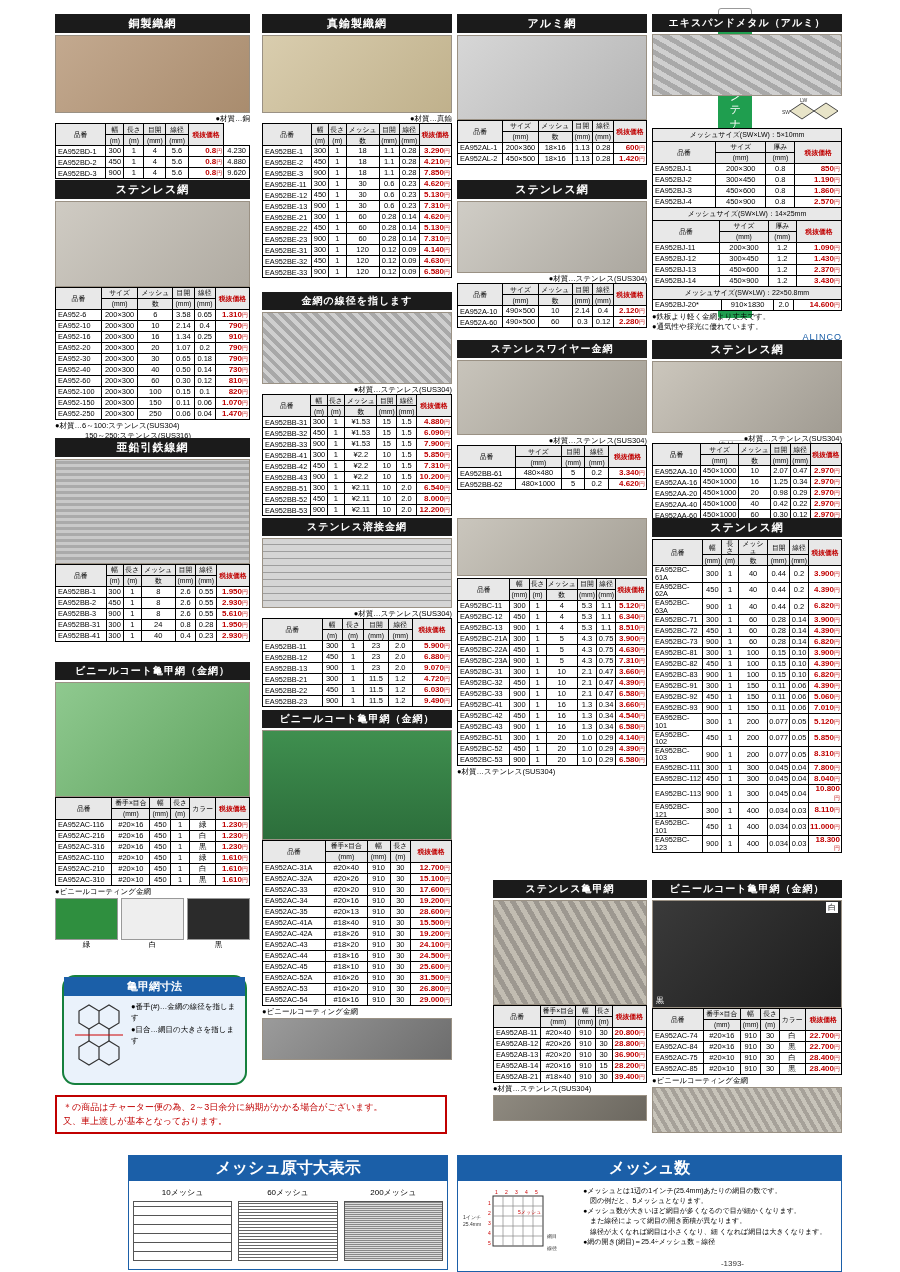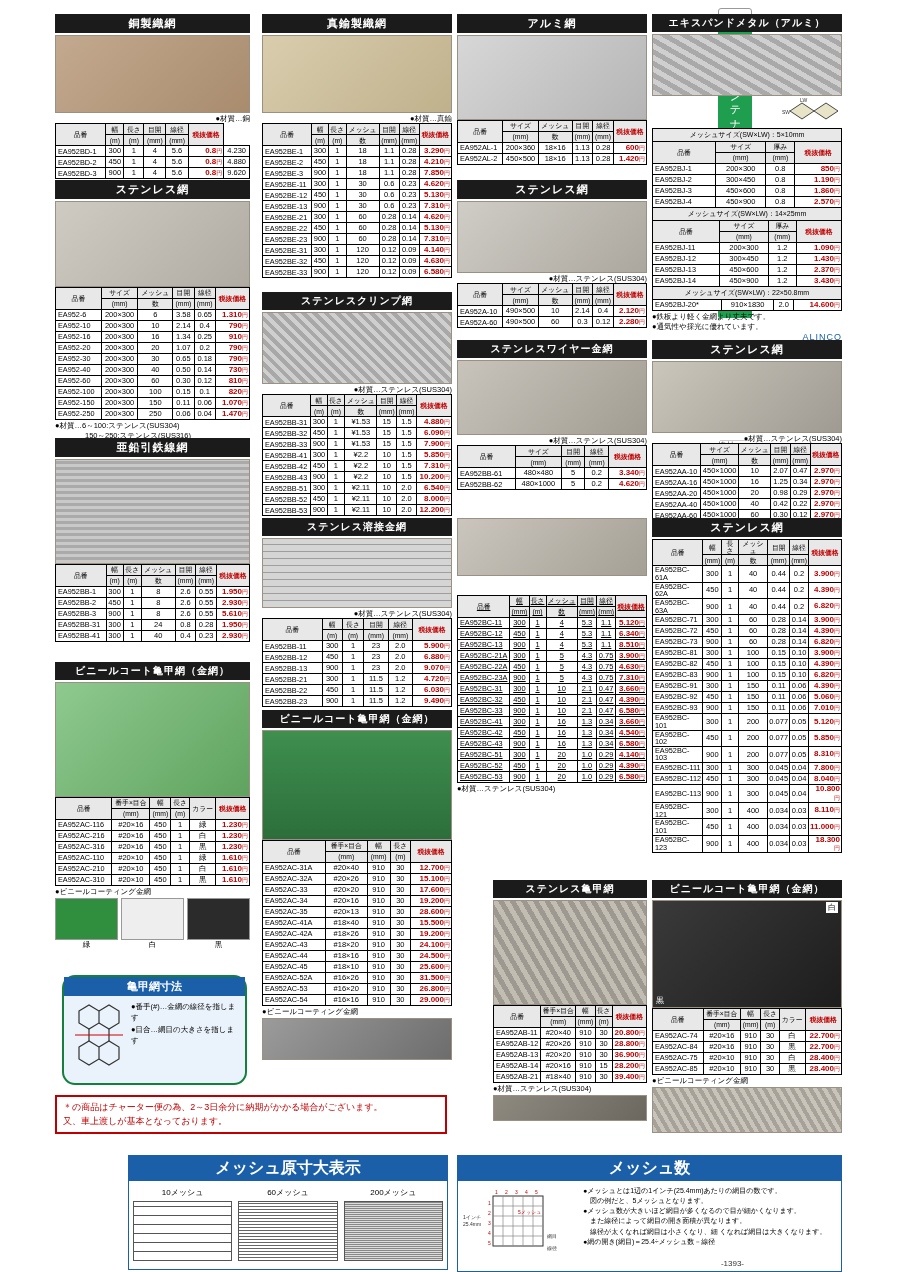--- a/index.html
+++ b/index.html
@@ -581,21 +581,21 @@
             <td>120</td>
             <td>0.12</td>
             <td>0.09</td>
             <td class="price">6.580<span class="y">円</span></td>
           </tr>
         </tbody>
     </table>
   </div>
 
   <div class="block" style="left:262px; top:292px; width:190px;">
-    <div class="title small">ステンレスクリンプ網</div>
+    <div class="title small">金網の線径を指します</div>
     <div class="photo" style="height:72px; margin-top:2px; background:repeating-linear-gradient(45deg,#cfcfcf 0 4px,#a8a8a8 4px 8px);"></div>
     <div class="note" style="text-align:right;">●材質…ステンレス(SUS304)</div>
     <table class="t">
       <thead>
           <tr>
         <th rowspan="2">品番</th>
         <th>幅</th>
             <th>長さ</th>
             <th>メッシュ</th>
             <th>目開</th>
@@ -1002,21 +1002,21 @@
             <td>5</td>
             <td>0.2</td>
             <td class="price">4.620<span class="y">円</span></td>
           </tr>
         </tbody>
     </table>
   </div>
 
   <div class="block" style="left:457px; top:518px; width:190px;">
     <div class="photo" style="height:58px; background:linear-gradient(135deg,#cac6bd,#a5a096);"></div>
-    <table class="t" style="margin-top:19px;text-decoration:underline;">
+    <table class="t" style="margin-top:2px;">
       <thead>
           <tr>
         <th rowspan="2">品番</th>
         <th>幅</th>
             <th>長さ</th>
             <th>メッシュ</th>
             <th>目開</th>
             <th>線径</th>
         <th rowspan="2" class="price">税抜価格</th>
       </tr>

